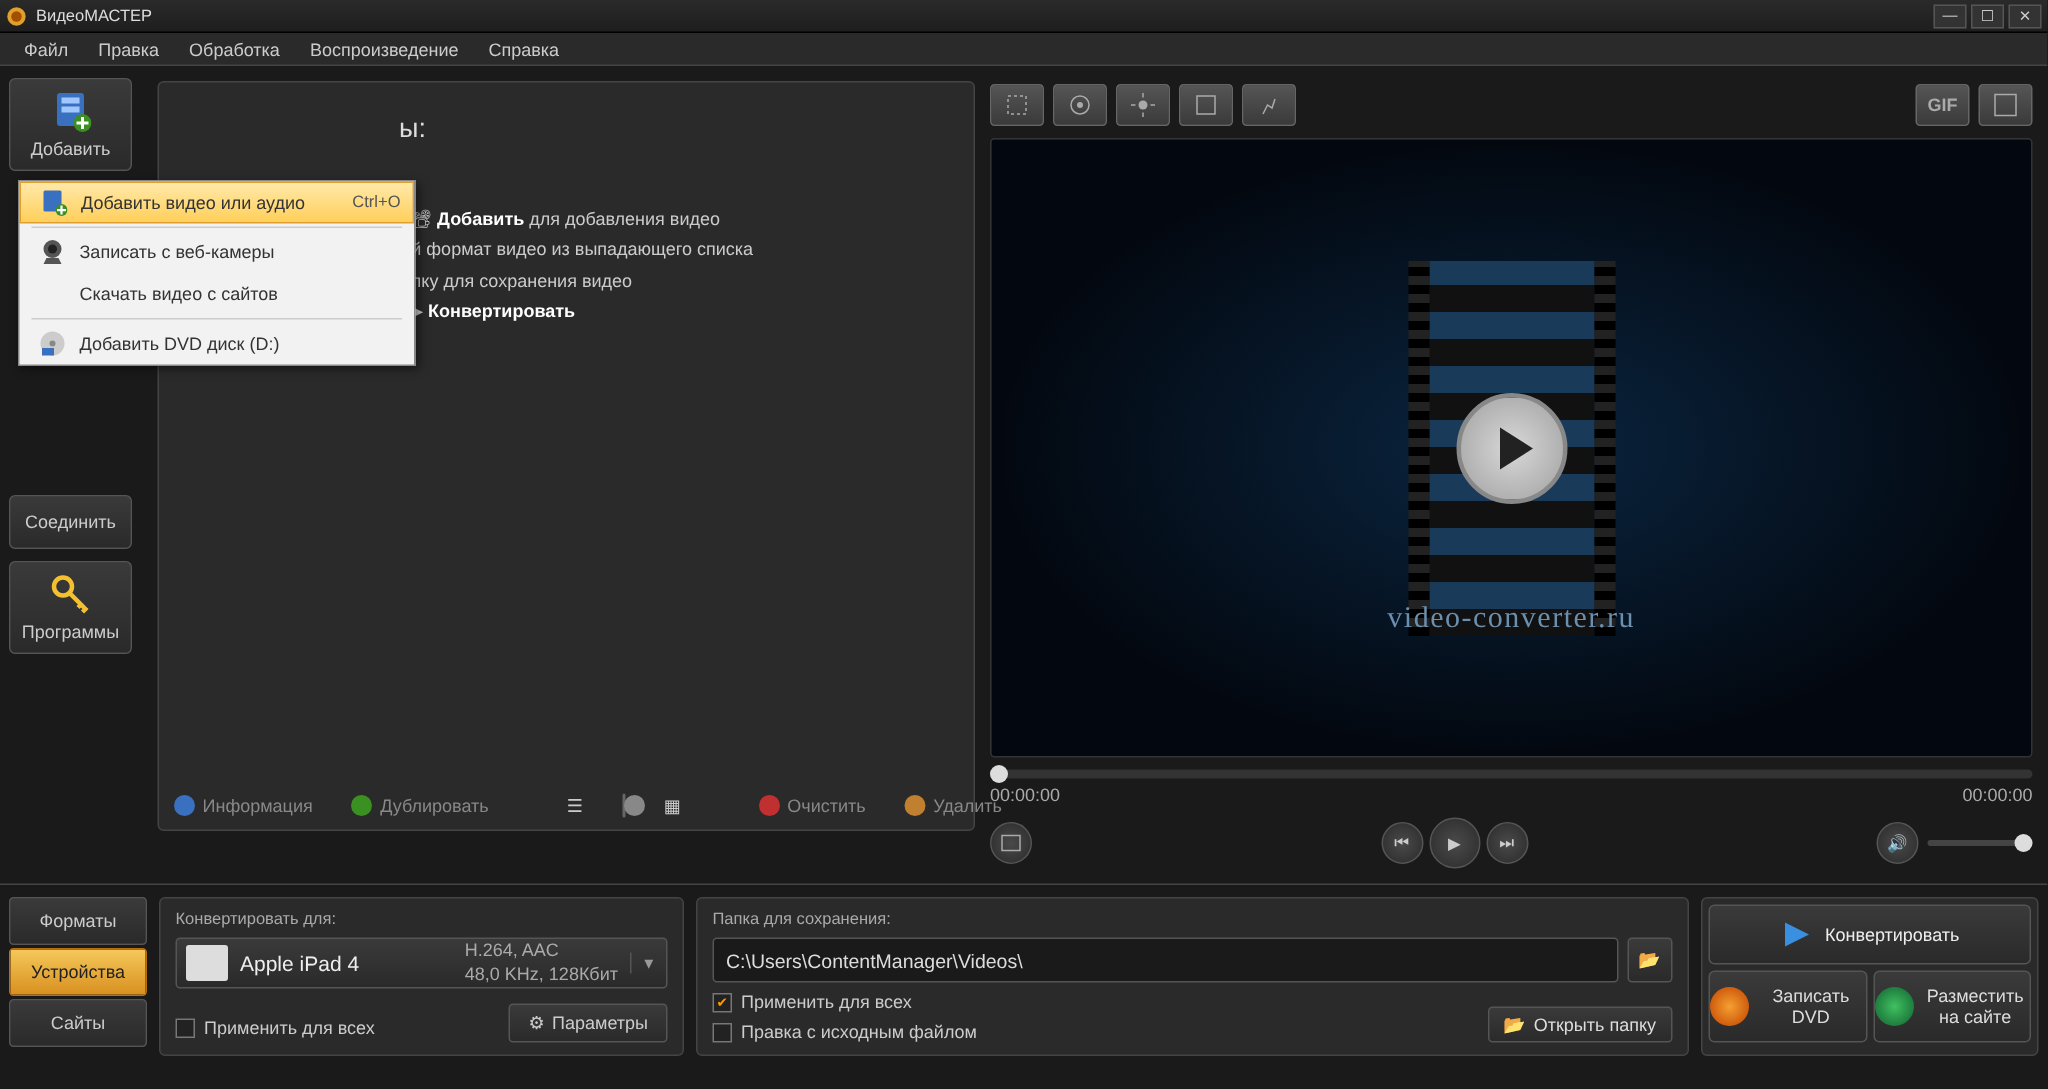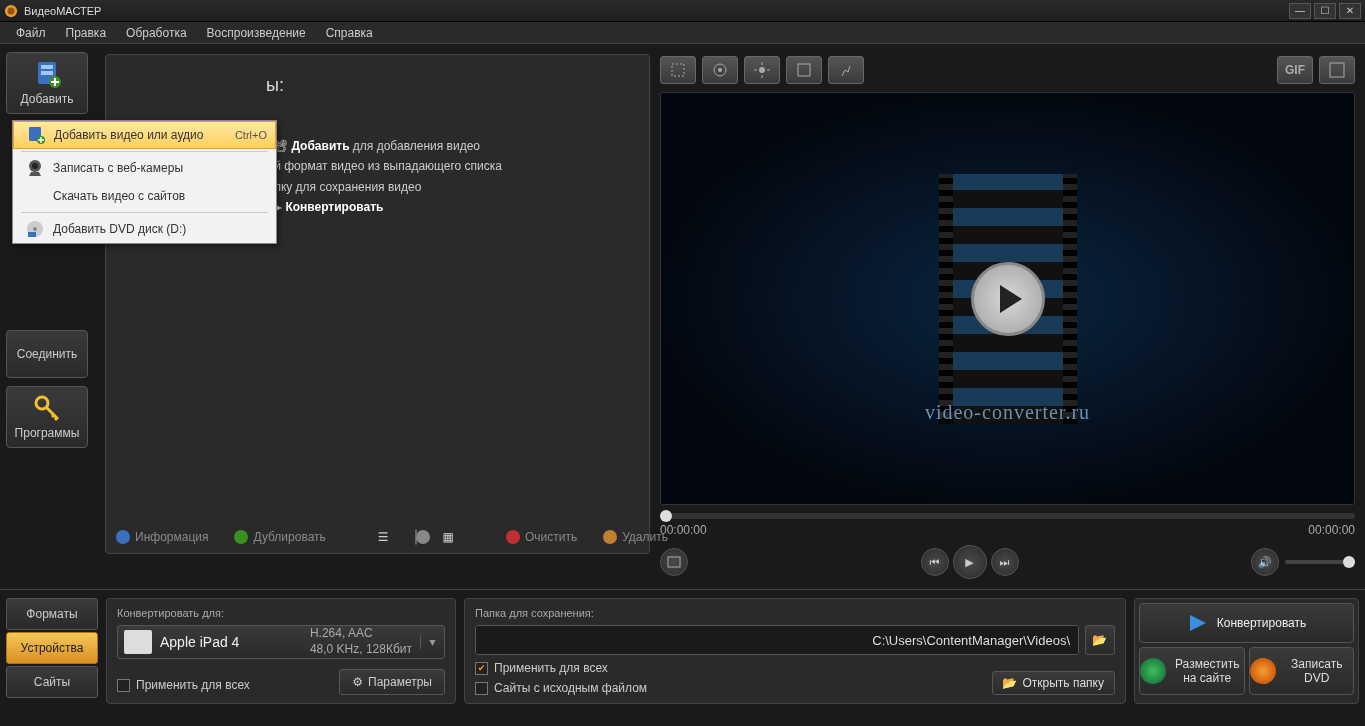--- a/index.html
+++ b/index.html
@@ -84,21 +84,21 @@
 .col-actions { width: 225px; padding: 4px; gap: 4px; }
 .col-label { font-size: 11px; color: #aaa; margin-bottom: 6px; }
 
 .device-row { display: flex; align-items: center; background: linear-gradient(#3a3a3a, #2a2a2a); border: 1px solid #555; border-radius: 3px; height: 40px; padding: 0 6px; gap: 8px; cursor: pointer; }
 .device-icon { width: 28px; height: 24px; background: #ddd; border-radius: 2px; }
 .device-name { flex: 1; font-size: 14px; color: #eee; }
 .device-info { font-size: 10px; color: #aaa; line-height: 1.3; text-align: left; }
 .device-chevron { width: 18px; text-align: center; border-left: 1px solid #555; padding-left: 6px; color: #999; }
 
 .path-row { display: flex; gap: 6px; }
-.path-input { flex: 1; height: 30px; background: #1a1a1a; border: 1px solid #555; border-radius: 3px; padding: 0 8px; color: #ddd; font-size: 13px; text-align: right; }
+.path-input { flex: 1; height: 30px; background: #1a1a1a; border: 1px solid #555; border-radius: 3px; padding: 0 8px; color: #ddd; font-size: 13px; }
 .path-btn { width: 30px; height: 30px; background: linear-gradient(#3a3a3a, #2a2a2a); border: 1px solid #555; border-radius: 3px; display: flex; align-items: center; justify-content: center; cursor: pointer; }
 
 .checkbox-row { display: flex; align-items: center; gap: 6px; font-size: 11px; color: #ccc; margin-top: 6px; }
 .chk { width: 13px; height: 13px; border: 1px solid #777; background: #222; display: flex; align-items: center; justify-content: center; font-size: 9px; color: #f90; }
 
 .open-folder-btn { height: 24px; padding: 0 10px; background: linear-gradient(#3a3a3a, #2a2a2a); border: 1px solid #555; border-radius: 3px; color: #ddd; display: inline-flex; align-items: center; gap: 5px; cursor: pointer; align-self: flex-end; margin-top: -24px; }
 
 .action-btn { height: 40px; background: linear-gradient(#3a3a3a, #2a2a2a); border: 1px solid #555; border-radius: 4px; display: flex; align-items: center; justify-content: center; gap: 8px; color: #eee; cursor: pointer; font-size: 15px; }
 .action-small-row { display: flex; gap: 4px; }
 .action-small { flex: 1; height: 48px; background: linear-gradient(#3a3a3a, #2a2a2a); border: 1px solid #555; border-radius: 4px; display: flex; align-items: center; justify-content: center; gap: 5px; color: #ddd; cursor: pointer; font-size: 11px; text-align: center; line-height: 1.2; }
@@ -136,21 +136,21 @@
         <svg class="sidebar-btn-icon" viewBox="0 0 28 28">
             <rect x="5" y="2" width="18" height="22" fill="#3a70c0" rx="2"></rect>
             <rect x="8" y="5" width="12" height="4" fill="#a0c8ff"></rect>
             <rect x="8" y="11" width="12" height="4" fill="#a0c8ff"></rect>
             <circle cx="22" cy="22" r="6" fill="#3a9020"></circle>
             <path d="M22 18v8M18 22h8" stroke="#fff" stroke-width="2"></path>
           </svg>
         <span>Добавить</span>
       </div>
       <div style="height:200px"></div>
-      <div class="sidebar-btn" style="height:48px">
+      <div class="sidebar-btn" style="height:36px">
         <span>Соединить</span>
       </div>
       <div class="sidebar-btn">
         <svg class="sidebar-btn-icon" viewBox="0 0 28 28">
             <circle cx="9" cy="9" r="6" fill="none" stroke="#f5c030" stroke-width="3"></circle>
             <path d="M13 13l10 10M19 23l3-3M22 26l3-3" stroke="#f5c030" stroke-width="3"></path>
           </svg>
         <span>Программы</span>
       </div>
     </div>
@@ -346,39 +346,39 @@
       <div class="path-btn">
           <span>📂</span>
         </div>
     </div>
     <div class="checkbox-row">
         <div class="chk">✔</div>
         <span>Применить для всех</span>
       </div>
     <div class="checkbox-row">
         <div class="chk"></div>
-        <span>Сайты с исходным файлом</span>
+        <span>Правка с исходным файлом</span>
       </div>
     <div class="open-folder-btn">
         <span>📂</span>
         <span>Открыть папку</span>
       </div>
   </div>
 
   <div class="bottom-col col-actions">
     <div class="action-btn">
       <svg width="22" height="22">
           <path d="M3 3l16 8-16 8z" fill="#3a90e0"></path>
         </svg>
       <span>Конвертировать</span>
     </div>
     <div class="action-small-row">
       <div class="action-small">
+        <div class="action-small-icon" style="background:radial-gradient(#f5a030,#c04000)"></div>
+        <span>Записать DVD</span>
+      </div>
+      <div class="action-small">
         <div class="action-small-icon" style="background:radial-gradient(#40c060,#106030)"></div>
         <span>Разместить на сайте</span>
       </div>
-      <div class="action-small">
-        <div class="action-small-icon" style="background:radial-gradient(#f5a030,#c04000)"></div>
-        <span>Записать DVD</span>
-      </div>
     </div>
   </div>
 </div>
 
 </body></html>

